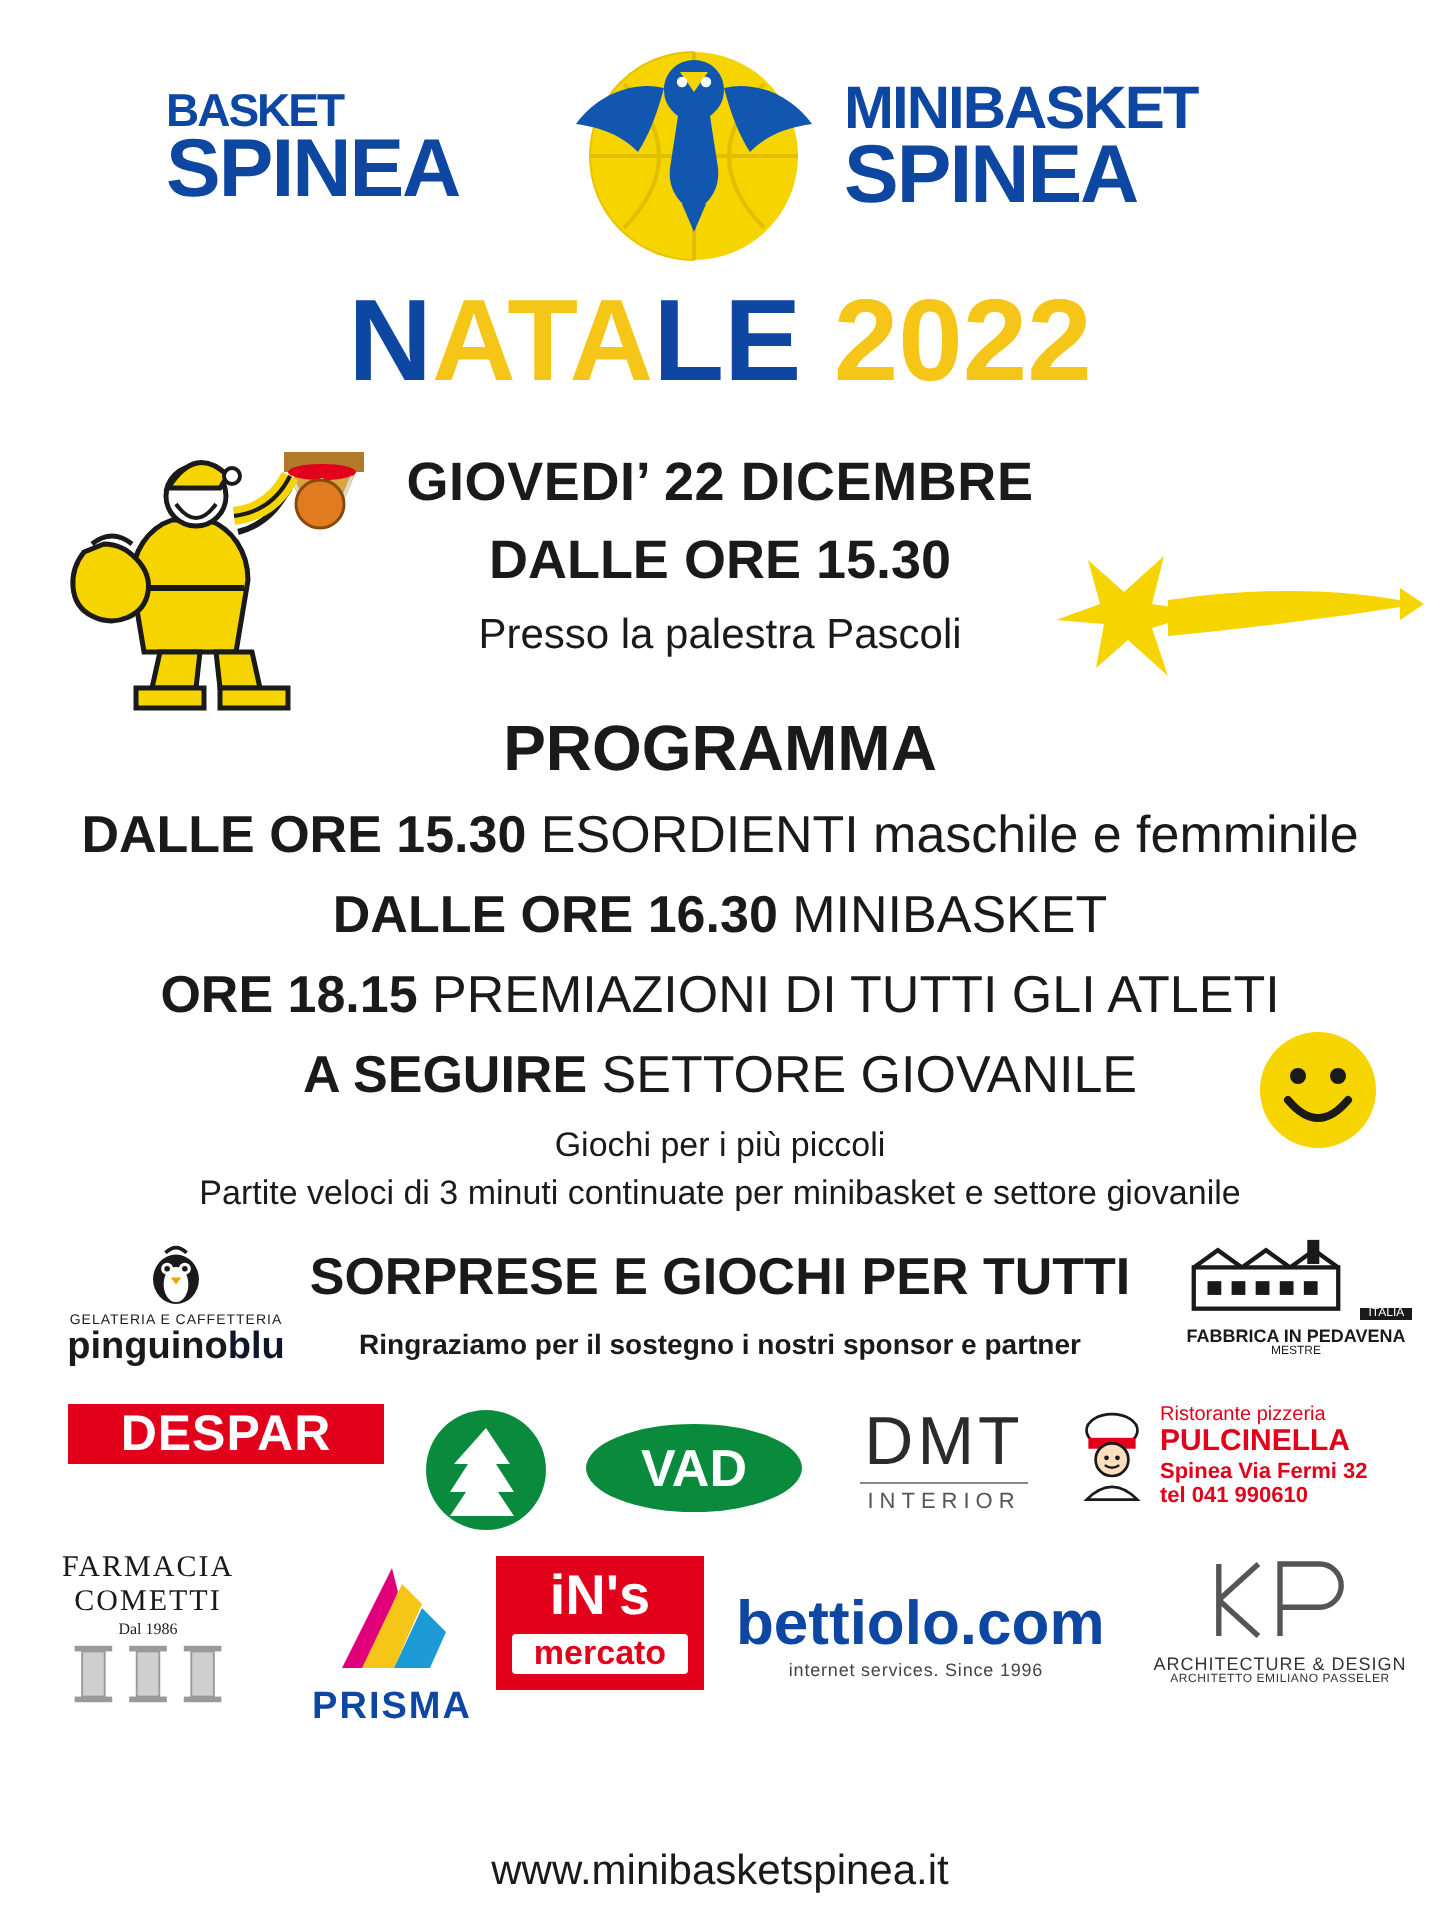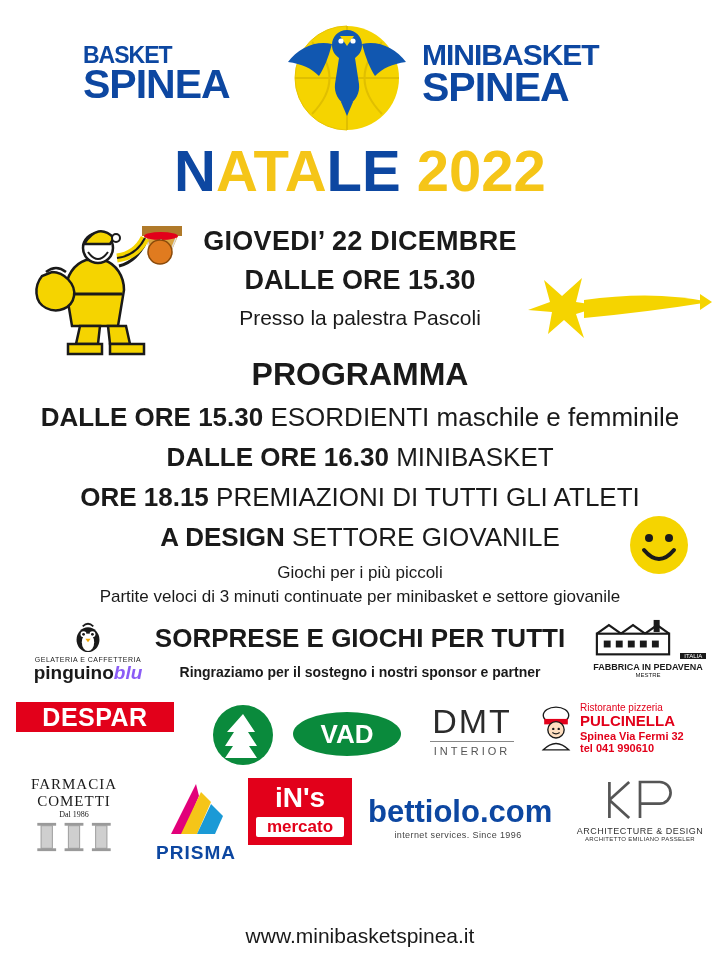--- a/index.html
+++ b/index.html
@@ -84,21 +84,21 @@
   .fabbrica { position:absolute; right:12px; top:-62px; width:120px; height:80px; text-align:center; }
 
   
   .sponsors {
     position:relative;
     margin-top:22px;
     height:185px;
   }
   .sp { position:absolute; }
 
-  .despar { left:16px; top:0; width:158px; }
+  .despar { left:34px; top:0; width:158px; }
   .despar .r { color:#fff; font-weight:bold; font-size:25px; letter-spacing:0.5px; text-align:center; line-height:30px; }
   .despar .r1 { background:#e2001a; }
   .despar .r2 { background:#0d47a1; margin-top:2px; }
 
   .spar { left:212px; top:2px; width:62px; height:62px; }
   .vad  { left:292px; top:6px; width:110px; height:52px; }
   .dmt  { left:418px; top:0px; width:108px; }
   .pulcinella { left:536px; top:0px; width:176px; }
 
   .farmacia { left:14px; top:74px; width:120px; text-align:center; }
@@ -204,21 +204,21 @@
 <div class="prog-line">
   <b>DALLE ORE 15.30</b><span> ESORDIENTI maschile e femminile</span>
 </div>
 <div class="prog-line">
   <b>DALLE ORE 16.30</b><span> MINIBASKET</span>
 </div>
 <div class="prog-line">
   <b>ORE 18.15</b><span> PREMIAZIONI DI TUTTI GLI ATLETI</span>
 </div>
 <div class="prog-line" style="position:relative;">
-  <b>A DESIGN</b><span> SETTORE GIOVANILE</span>
+  <b>A SEGUIRE</b><span> SETTORE GIOVANILE</span>
   <span class="smiley" style="position:absolute; right:30px; top:-8px;">
     <svg viewBox="0 0 62 62" width="62" height="62">
       <circle cx="31" cy="31" r="29" fill="#f5d400"></circle>
       <circle cx="21" cy="24" r="4" fill="#1a1a1a"></circle>
       <circle cx="41" cy="24" r="4" fill="#1a1a1a"></circle>
       <path d="M16 36 q15 18 30 0" stroke="#1a1a1a" stroke-width="4" fill="none" stroke-linecap="round"></path>
     </svg>
   </span>
 </div>
 
@@ -235,21 +235,21 @@
       <ellipse cx="30" cy="23" rx="7" ry="10" fill="#fff"></ellipse>
       <circle cx="25" cy="14" r="3.4" fill="#fff"></circle>
         <circle cx="35" cy="14" r="3.4" fill="#fff"></circle>
       <circle cx="25" cy="14" r="1.6" fill="#1a1a1a"></circle>
         <circle cx="35" cy="14" r="1.6" fill="#1a1a1a"></circle>
       <path d="M27 19 h6 l-3 4z" fill="#f0a500"></path>
       <path d="M24 5 q6 -6 12 0" stroke="#1a1a1a" stroke-width="2" fill="none"></path>
     </svg>
     <div class="lbl-tiny">GELATERIA E CAFFETTERIA</div>
     <div style="font-size:19px; font-weight:bold; color:#1a1a1a; line-height:1;">
-      <span>pinguino</span><span style="color:#8b5cf6;font-style:italic;">blu</span>
+      <span>pinguino</span><span style="color:#0f172a;">blu</span>
     </div>
   </div>
 
   <div class="fabbrica">
     <svg viewBox="0 0 100 46" width="86" height="40">
       <rect x="8" y="18" width="84" height="24" fill="none" stroke="#1a1a1a" stroke-width="2.5"></rect>
       <path d="M8 18 l14 -10 l14 10 M36 18 l14 -10 l14 10 M64 18 l14 -10 l14 10" fill="none" stroke="#1a1a1a" stroke-width="2.5"></path>
       <rect x="74" y="2" width="7" height="14" fill="#1a1a1a"></rect>
       <rect x="16" y="26" width="8" height="8" fill="#1a1a1a"></rect>
       <rect x="30" y="26" width="8" height="8" fill="#1a1a1a"></rect>

